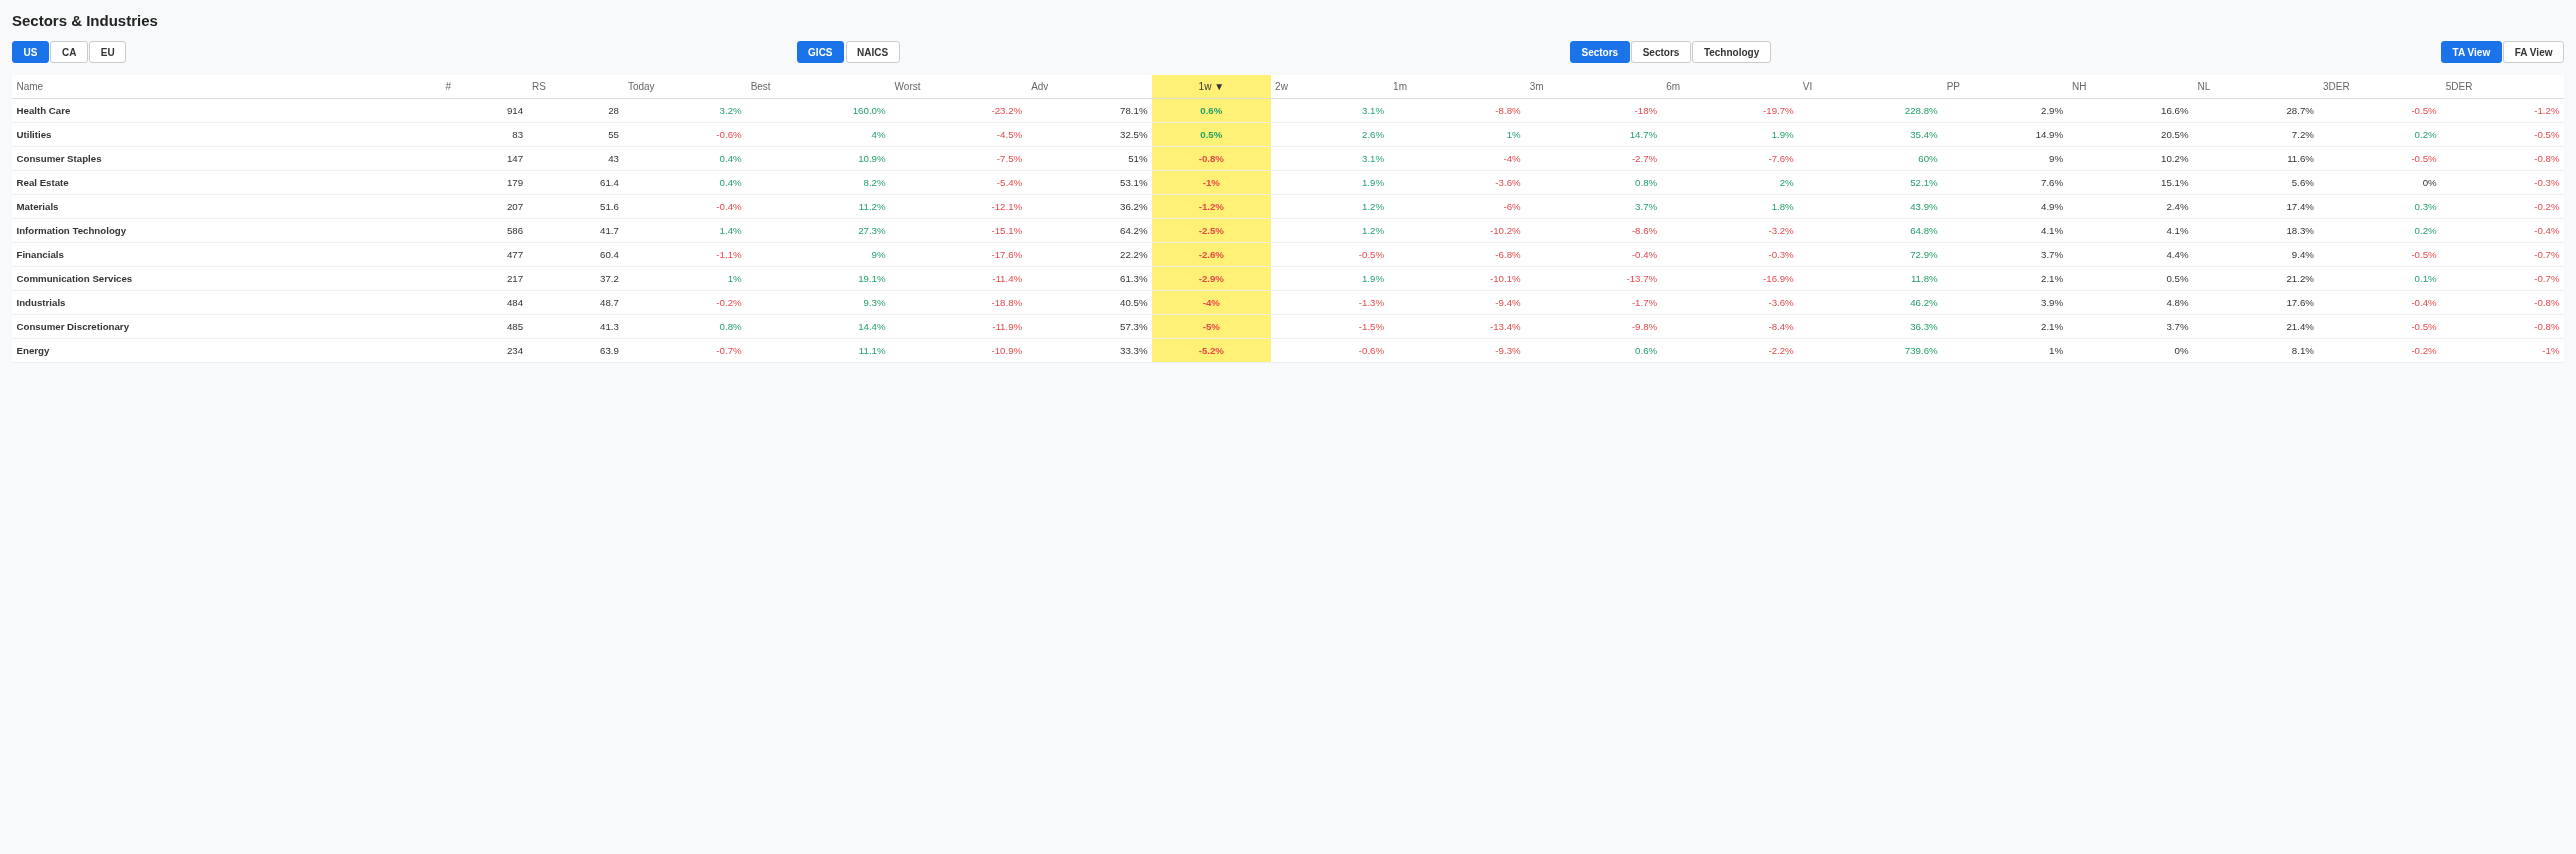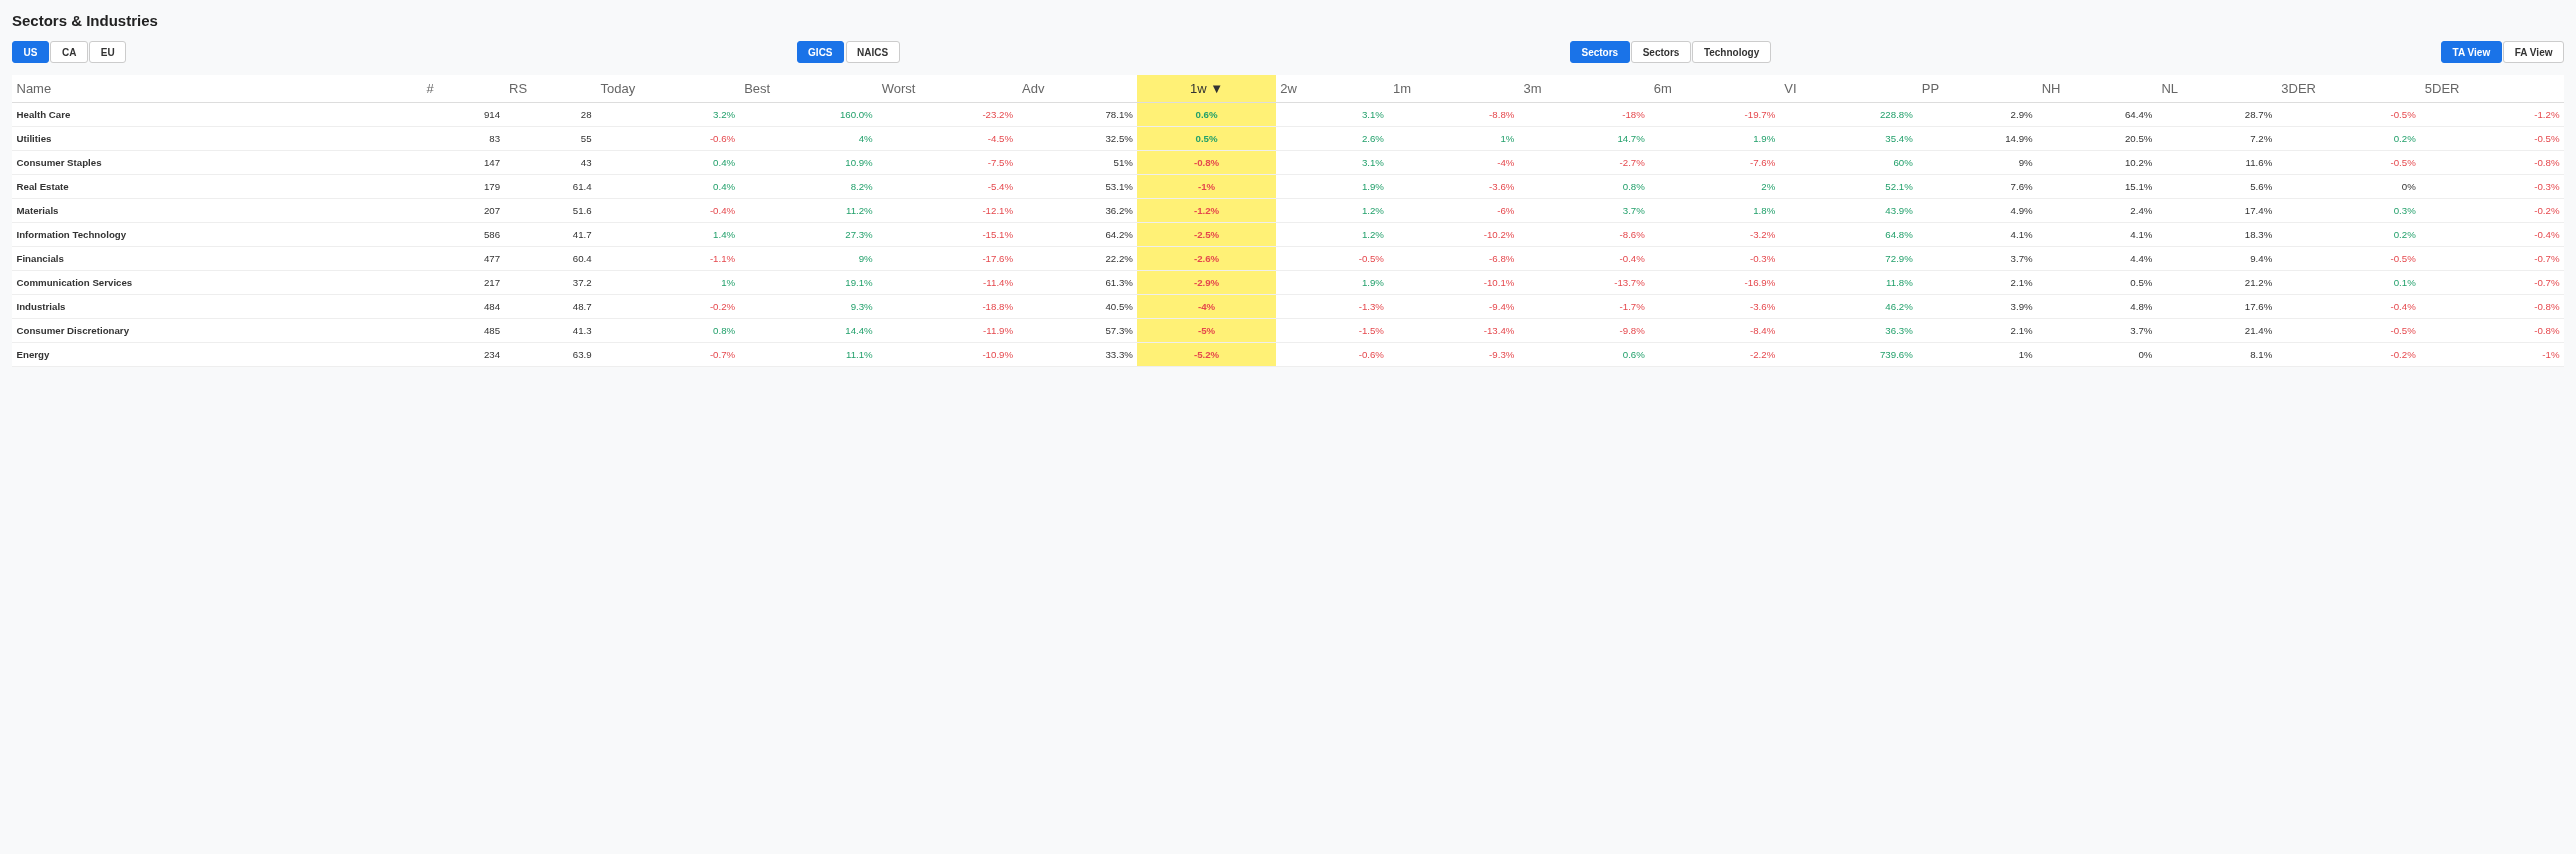--- a/index.html
+++ b/index.html
@@ -48,21 +48,21 @@
       background: #fff;
     }
     thead tr {
       border-bottom: 0.7px solid #ddd;
     }
     thead th {
       padding: 6px 4.5px;
       text-align: left;
       font-weight: 500;
       color: #666;
-      font-size: 13px;
+      font-size: 10px;
       white-space: nowrap;
     }
     thead th.sorted {
       background: #fff176;
       color: #333;
       text-align: center;
     }
     tbody tr {
       border-bottom: 0.7px solid #eee;
     }
@@ -149,21 +149,21 @@
     <td class="col-num green">160.0%</td>
     <td class="col-num red">-23.2%</td>
     <td class="col-num">78.1%</td>
     <td class="sorted-cell green">0.6%</td>
     <td class="col-num green">3.1%</td>
     <td class="col-num red">-8.8%</td>
     <td class="col-num red">-18%</td>
     <td class="col-num red">-19.7%</td>
     <td class="col-num green">228.8%</td>
     <td class="col-num">2.9%</td>
-    <td class="col-num">64.4%</td>
+    <td class="col-num">16.6%</td>
     <td class="col-num">28.7%</td>
     <td class="col-num red">-0.5%</td>
     <td class="col-num red">-1.2%</td>
   </tr>
       <tr>
     <td class="col-name">Utilities</td>
     <td class="col-num">83</td>
     <td class="col-num">55</td>
     <td class="col-num red">-0.6%</td>
     <td class="col-num green">4%</td>

